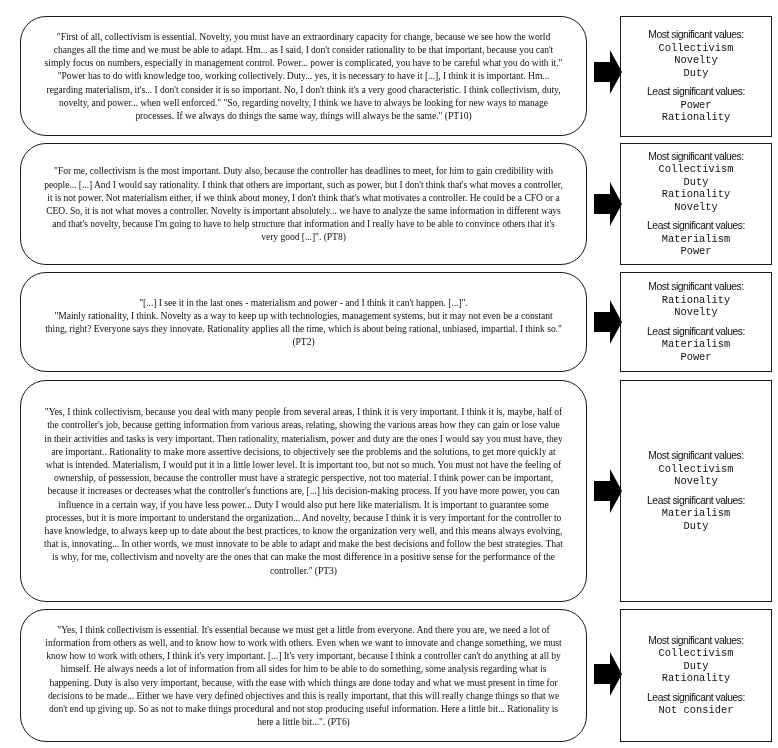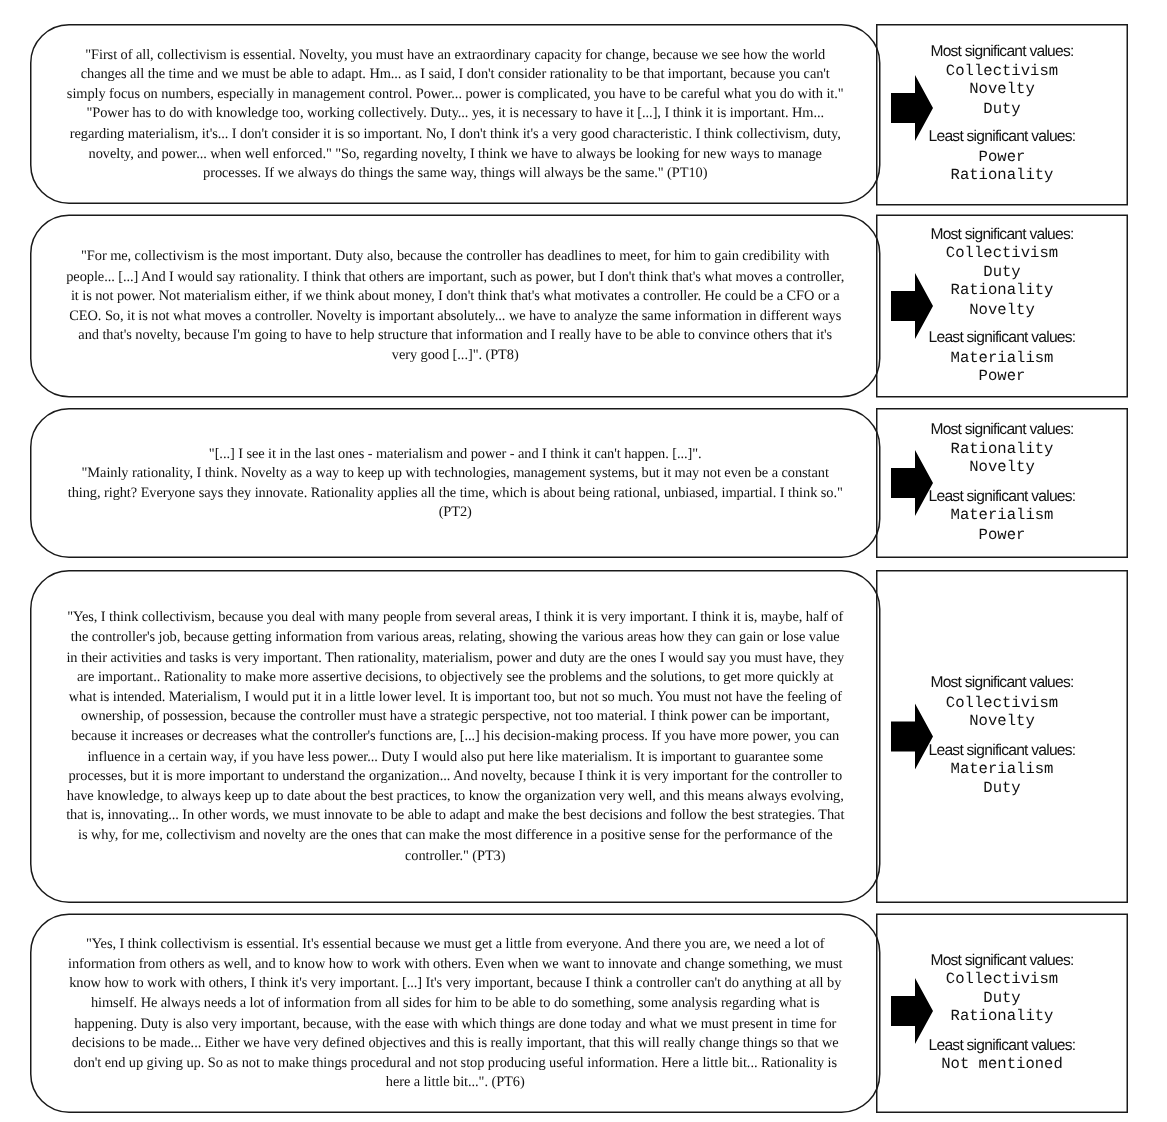--- a/index.html
+++ b/index.html
@@ -13,21 +13,21 @@
   }
   .quote-text {
     font-family: "Liberation Serif", serif; font-size: 9.6px; line-height: 13.2px;
     color: #111; text-align: center; letter-spacing: -0.05px; margin: 0;
   }
   .quote-text p { margin: 0; }
   .arrow {
     position: absolute; left: 594px; width: 28px; height: 44px;
   }
   .values-box {
-    position: absolute; left: 584px; width: 168px;
+    position: absolute; left: 620px; width: 152px;
     border: 1.2px solid #1a1a1a; box-sizing: border-box;
     display: flex; flex-direction: column; align-items: center; justify-content: center;
     text-align: center;
   }
   .values-heading {
     font-family: "Liberation Sans", sans-serif; font-size: 10.4px; color: #111;
     letter-spacing: -0.5px; line-height: 12.5px;
   }
   .values-item {
     font-family: Liberation Mono, monospace; font-size: 10.4px; color: #111; line-height: 12.5px;
@@ -121,14 +121,14 @@
 <svg class="arrow" style="top:652px;" viewBox="0 0 28 44">
     <polygon points="0,12 16,12 16,0 28,22 16,44 16,32 0,32" fill="#000"></polygon>
   </svg>
 <div class="values-box" style="top:609px;height:133px;">
   <div class="values-heading">Most significant values:</div>
   <div class="values-item">Collectivism</div>
   <div class="values-item">Duty</div>
   <div class="values-item">Rationality</div>
   <div class="gap"></div>
   <div class="values-heading">Least significant values:</div>
-  <div class="values-item">Not mentioned</div>
+  <div class="values-item">Not consider</div>
 </div>
 
 </body></html>

